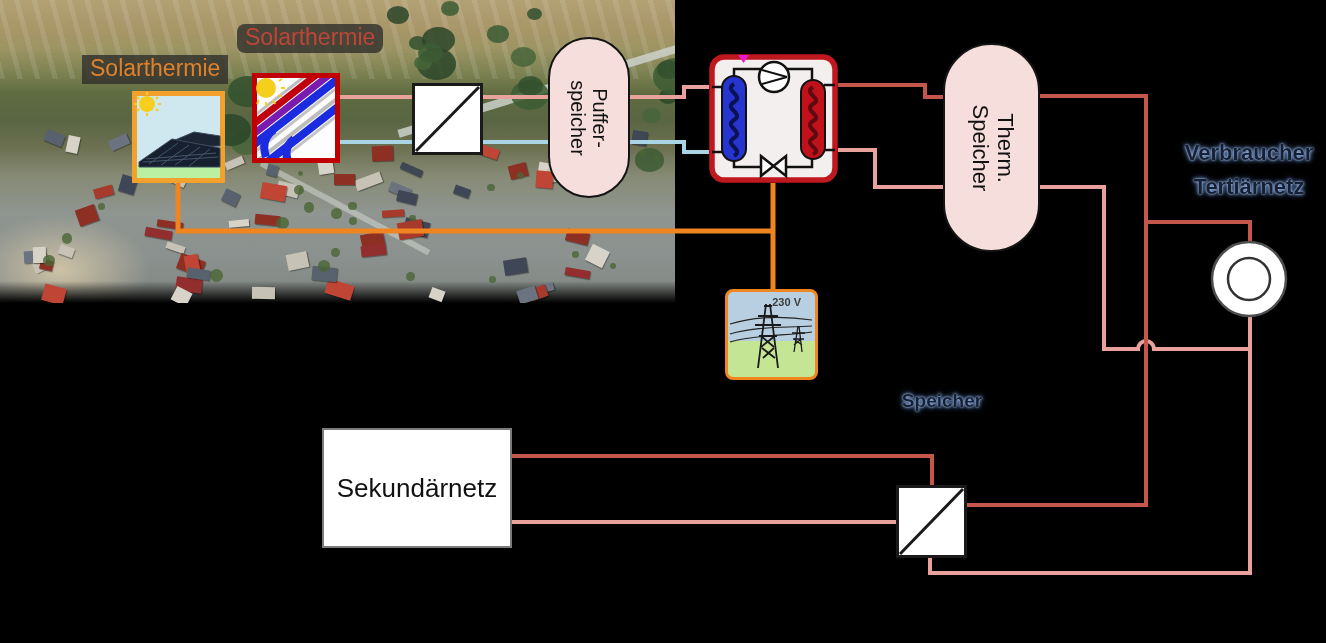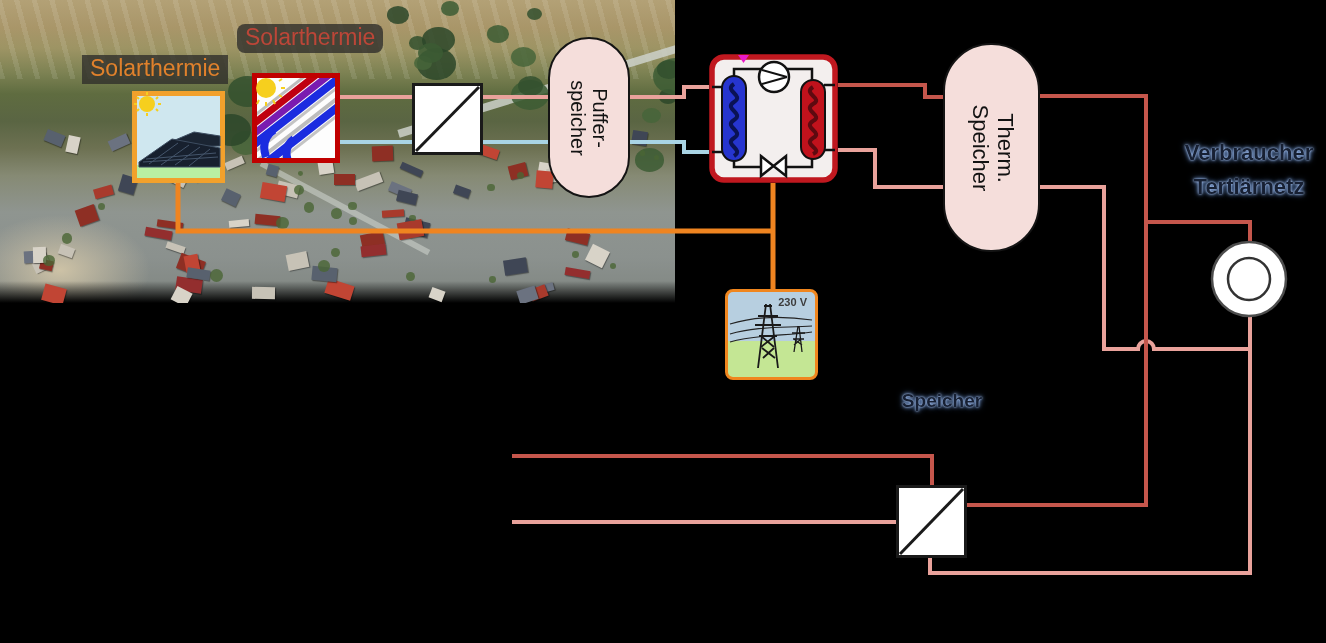--- a/index.html
+++ b/index.html
@@ -281,28 +281,32 @@
       </g>
       <g stroke="#1a1a1a" stroke-width="1.8" fill="none">
         <path d="M30,76 L38,12 M50,76 L42,12"></path>
         <path d="M36,14 H44 M30,24 H50 M27,33 H53 M31,44 H49"></path>
         <path d="M33,55 L47,44 M33,44 L46,55 M35,66 L46,56 M34,56 L47,66"></path>
       </g>
       <g stroke="#1a1a1a" stroke-width="1.3" fill="none">
         <path d="M66,60 L70,34 M74,60 L71,34 M64,41 H77 M65,47 H76 M66,53 L73,47 M66,47 L74,53"></path>
       </g>
     </svg>
-    <div style="position:absolute;right:8px;top:4px;font-size:11px;font-weight:bold;color:#3c3c3c;">230 V</div>
+    <div style="position:absolute;right:14px;top:4px;font-size:11px;font-weight:bold;color:#3c3c3c;">230 V</div>
   </div>
 
   <div class="glowtext" style="left:862px;top:386px;width:160px;font-size:19px;line-height:1.6;">
     <div>Speicher</div>
   </div>
 
   <div class="icon" style="left:896px;top:485px;">
     <svg width="71" height="73" viewBox="0 0 71 73">
       <rect x="1.5" y="1.5" width="68" height="70" fill="#ffffff" stroke="#1a1a1a" stroke-width="3"></rect>
       <line x1="4" y1="69" x2="67" y2="4" stroke="#1a1a1a" stroke-width="3"></line>
     </svg>
   </div>
 
+  <div class="box" style="left:322px;top:428px;width:190px;height:120px;border:2px solid #7b7b7b;
+              display:flex;align-items:center;justify-content:center;">
+    <span style="font-size:26px;color:#111;">Sekundärnetz</span>
+  </div>
 
 </div>
 
 </body></html>

